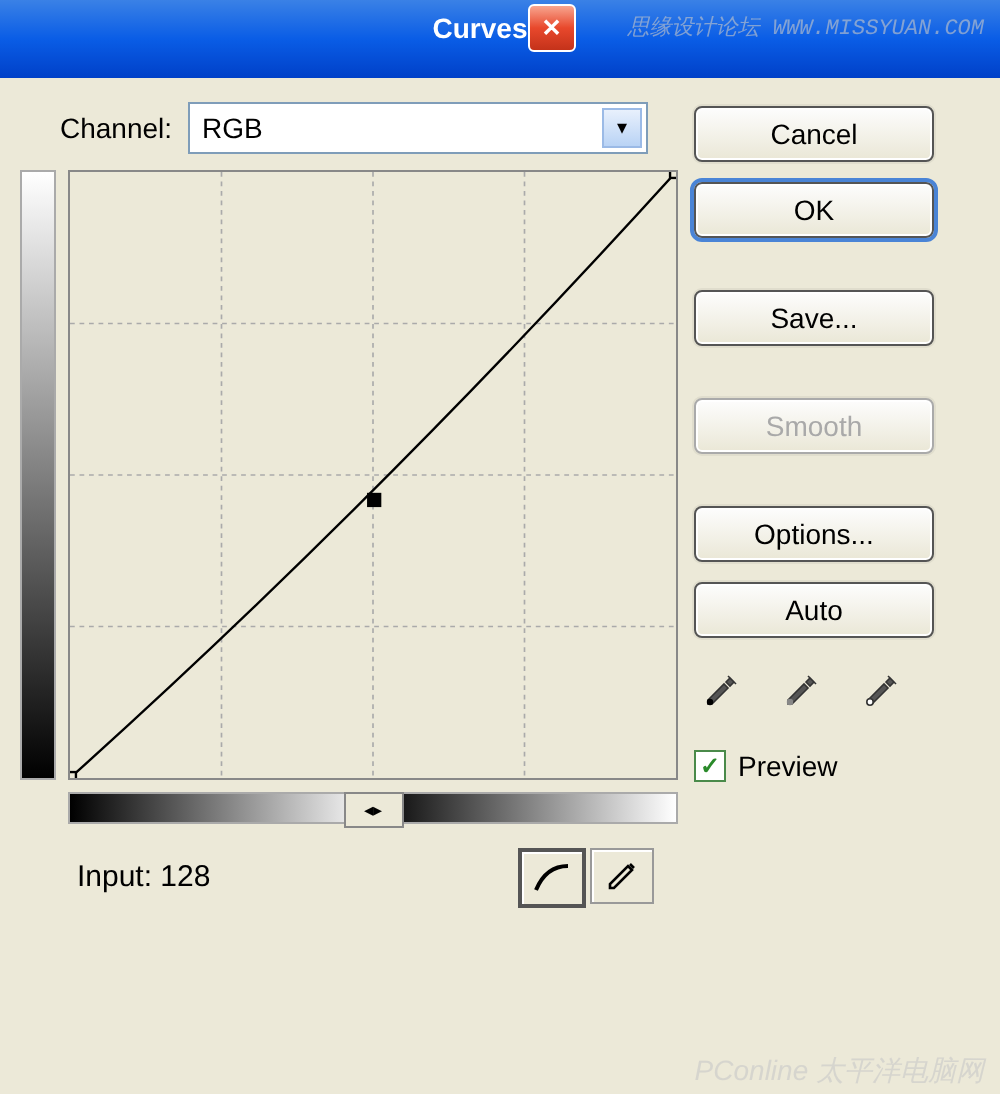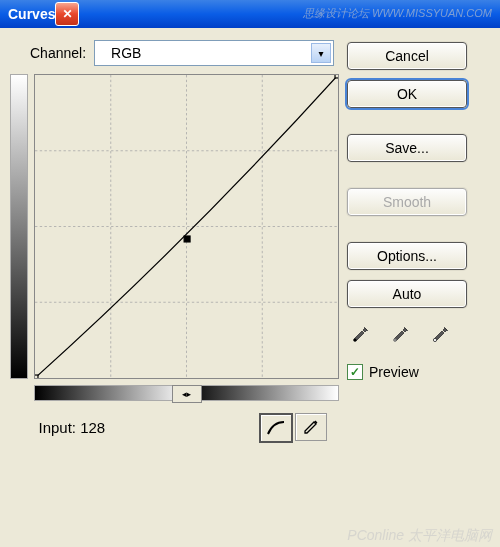--- a/index.html
+++ b/index.html
@@ -9,22 +9,22 @@
   background: #fff;
   width: 500px;
   height: 547px;
   overflow: hidden;
 }
 .titlebar {
   height: 28px;
   background: linear-gradient(to bottom, #3a81e6 0%, #0a5de6 50%, #0040c8 100%);
   display: flex;
   align-items: center;
-  justify-content: flex-start;
-  padding: 0 4px 0 8px;
+  justify-content: center;
+  padding: 0 4px 11px 8px;
   color: #fff;
   font-size: 14px;
   font-weight: bold;
 }
 .close-btn {
   width: 22px;
   height: 22px;
   background: linear-gradient(to bottom, #f8a58f 0%, #e8482c 50%, #c4321a 100%);
   border: 1px solid #fff;
   border-radius: 3px;
@@ -59,21 +59,21 @@
   margin-right: 8px;
 }
 .select {
   width: 220px;
   height: 24px;
   border: 1px solid #7f9db9;
   background: #fff;
   display: flex;
   align-items: center;
   justify-content: space-between;
-  padding: 0 2px 0 16px;
+  padding: 0 2px 0 6px;
   font-size: 14px;
 }
 .select-arrow {
   width: 18px;
   height: 18px;
   background: linear-gradient(to bottom, #e8f0fc, #b9d3f5);
   border: 1px solid #9bbae6;
   display: flex;
   align-items: center;
   justify-content: center;
@@ -203,21 +203,21 @@
   font-weight: bold;
 }
 .watermark1, .watermark2 {
   position: absolute;
   right: 8px;
   color: rgba(200,200,200,0.6);
   font-family: Arial, sans-serif;
   font-style: italic;
   pointer-events: none;
 }
-.watermark1 { top: 6px; font-size: 11px; }
+.watermark1 { top: 6px; font-size: 11px; font-family: Liberation Mono, monospace; }
 .watermark2 { bottom: 2px; font-size: 14px; }
 </style>
 </head>
 <body>
 
 <div class="titlebar">
   <span>Curves</span>
   <div class="close-btn">✕</div>
 </div>
 

